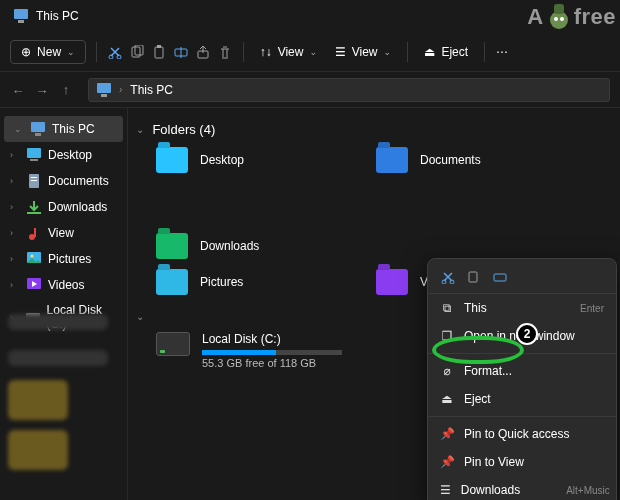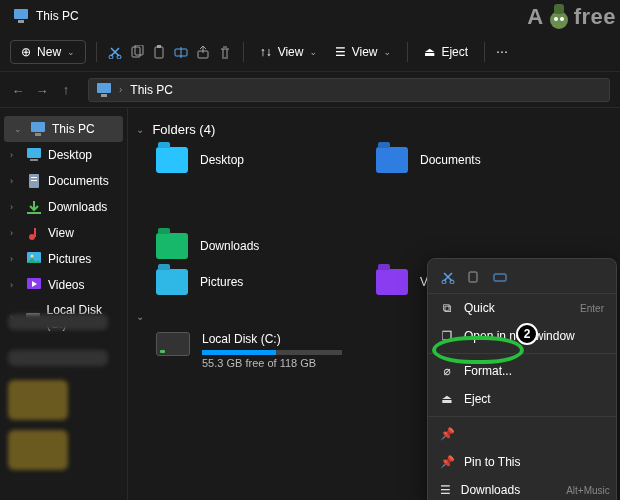--- a/index.html
+++ b/index.html
@@ -307,43 +307,44 @@
       </span>
     <span class="tb-icon">
         <svg width="14" height="14">
           <rect x="1" y="4" width="12" height="7" rx="1" fill="none" stroke="#5fb0ff"></rect>
         </svg>
       </span>
   </div>
   <div id="ctx-items">
       <div class="ctx-item">
         <span style="width:14px;text-align:center;opacity:.85;">⧉</span>
-        <span>Quick</span>
+        <span>This</span>
         <span class="short">Enter</span>
       </div>
       <div class="ctx-item">
         <span style="width:14px;text-align:center;opacity:.85;">❐</span>
         <span>Open in new window</span>
       </div>
       <div class="ctx-sep"></div>
       <div class="ctx-item">
         <span style="width:14px;text-align:center;opacity:.85;">⌀</span>
         <span>Format...</span>
       </div>
       <div class="ctx-item">
         <span style="width:14px;text-align:center;opacity:.85;">⏏</span>
         <span>Eject</span>
       </div>
       <div class="ctx-sep"></div>
       <div class="ctx-item">
         <span style="width:14px;text-align:center;opacity:.85;">📌</span>
+        <span>Pin to Quick access</span>
       </div>
       <div class="ctx-item">
         <span style="width:14px;text-align:center;opacity:.85;">📌</span>
-        <span>Pin to This</span>
+        <span>Pin to View</span>
       </div>
       <div class="ctx-item">
         <span style="width:14px;text-align:center;opacity:.85;">☰</span>
         <span>Downloads</span>
         <span class="short">Alt+Music</span>
       </div>
     </div>
 </div>
 <div class="highlight-oval" style="top:336px;left:432px;width:92px;height:28px;border-radius:40px/14px;"></div>
 <div class="step-badge" style="top:323px;left:516px;">2</div>

